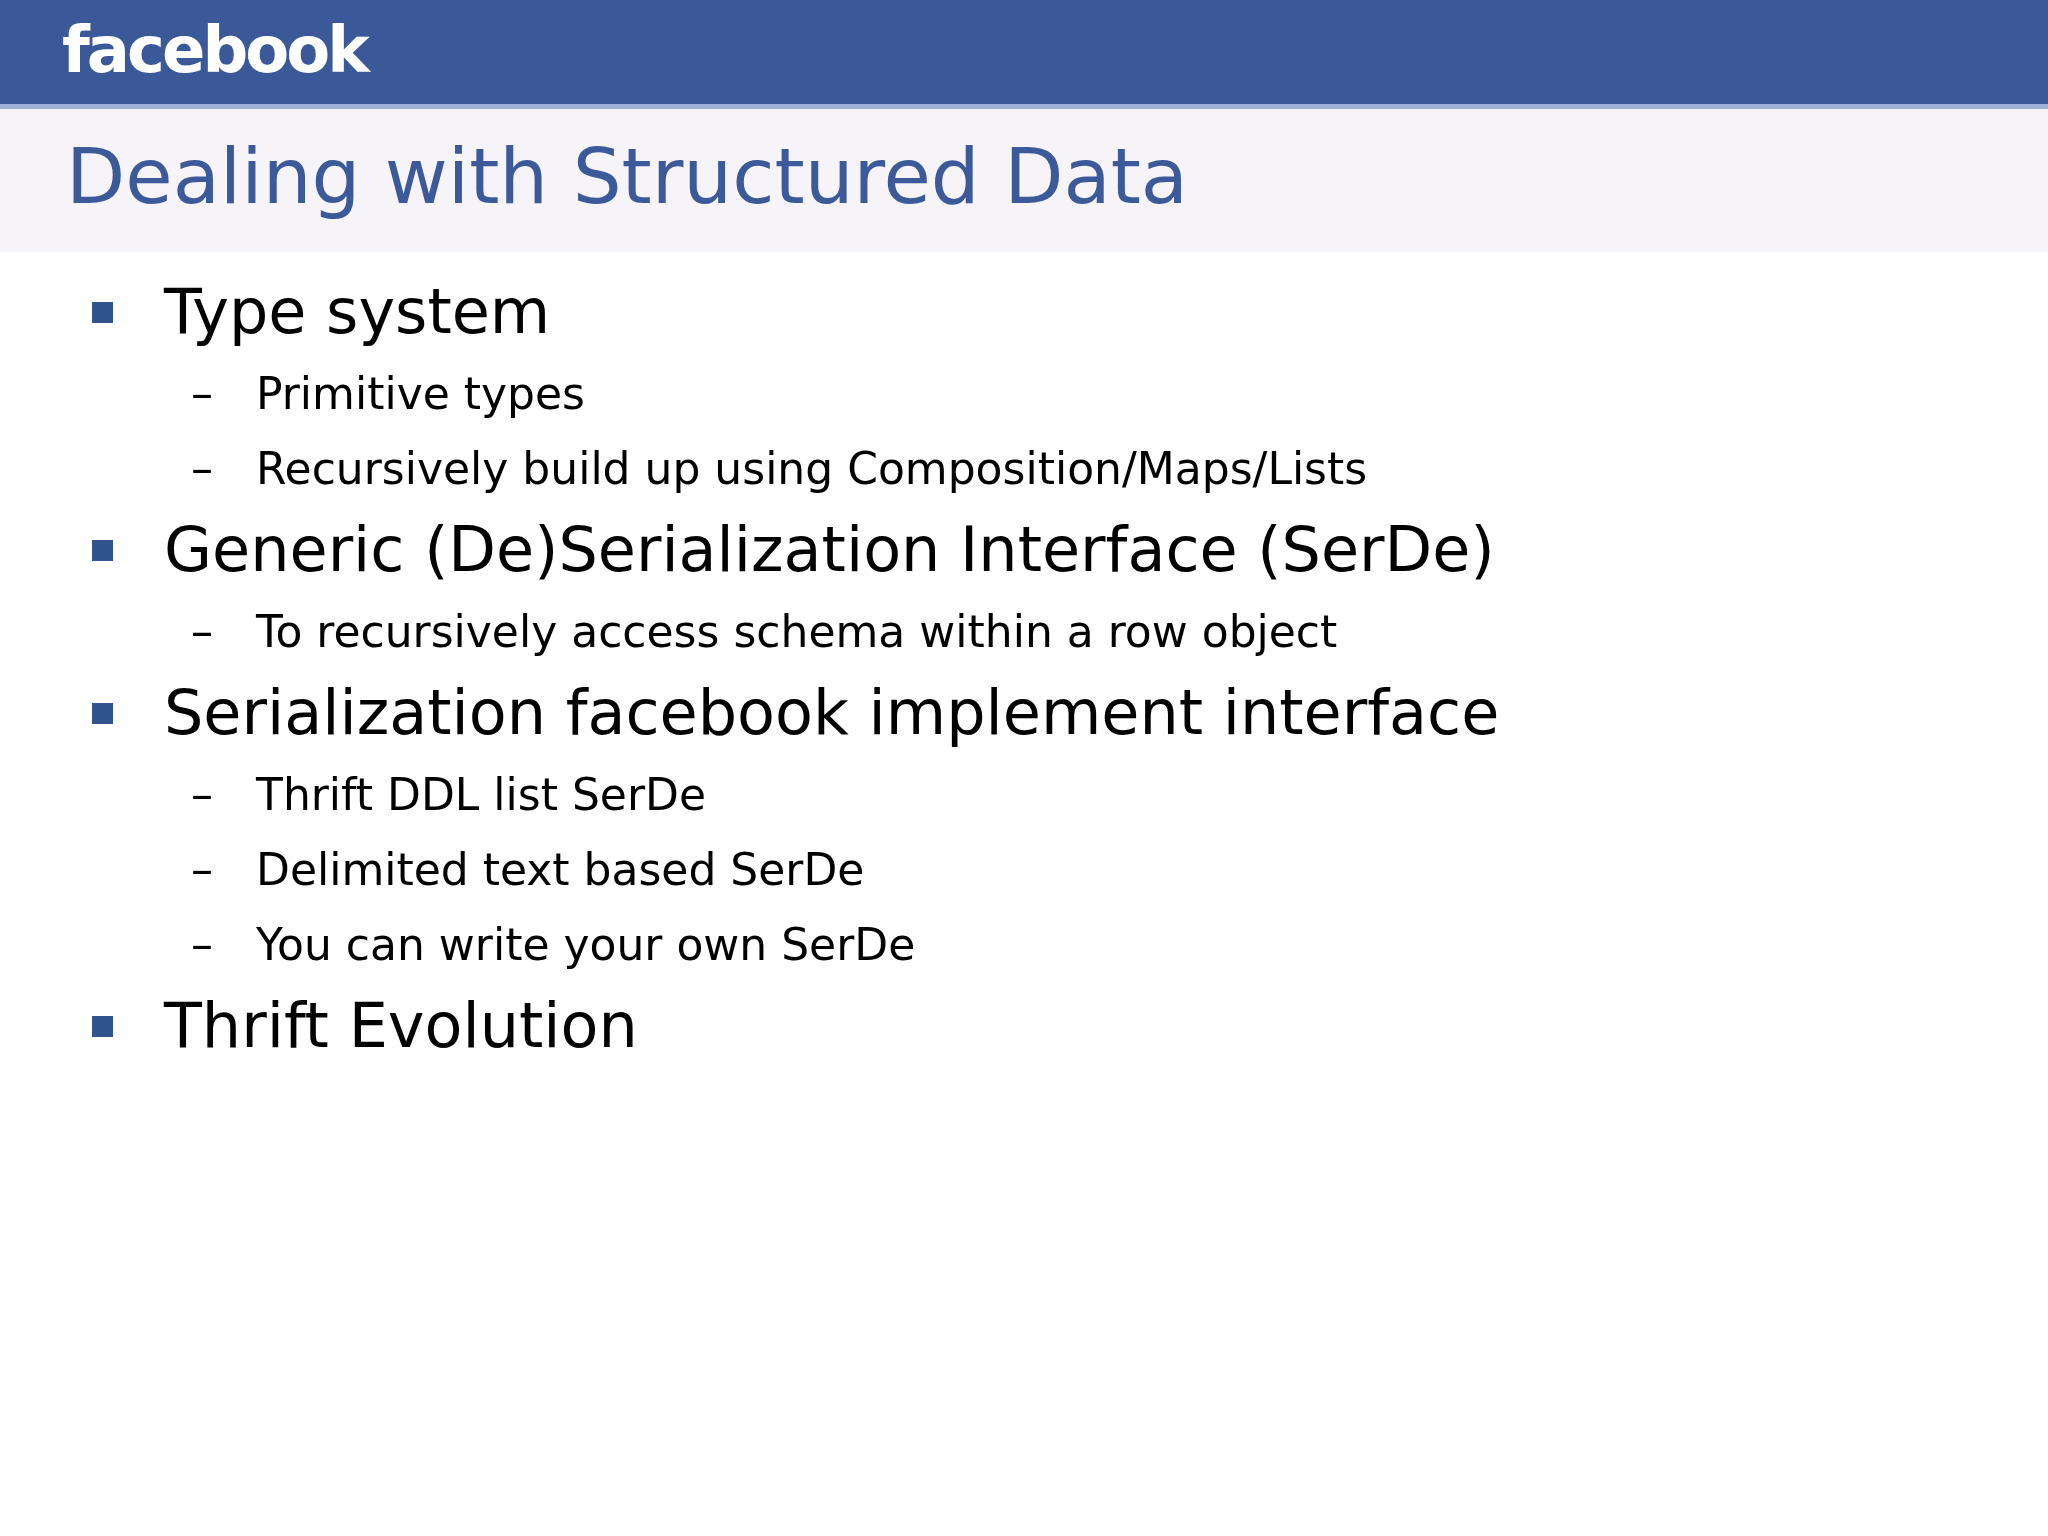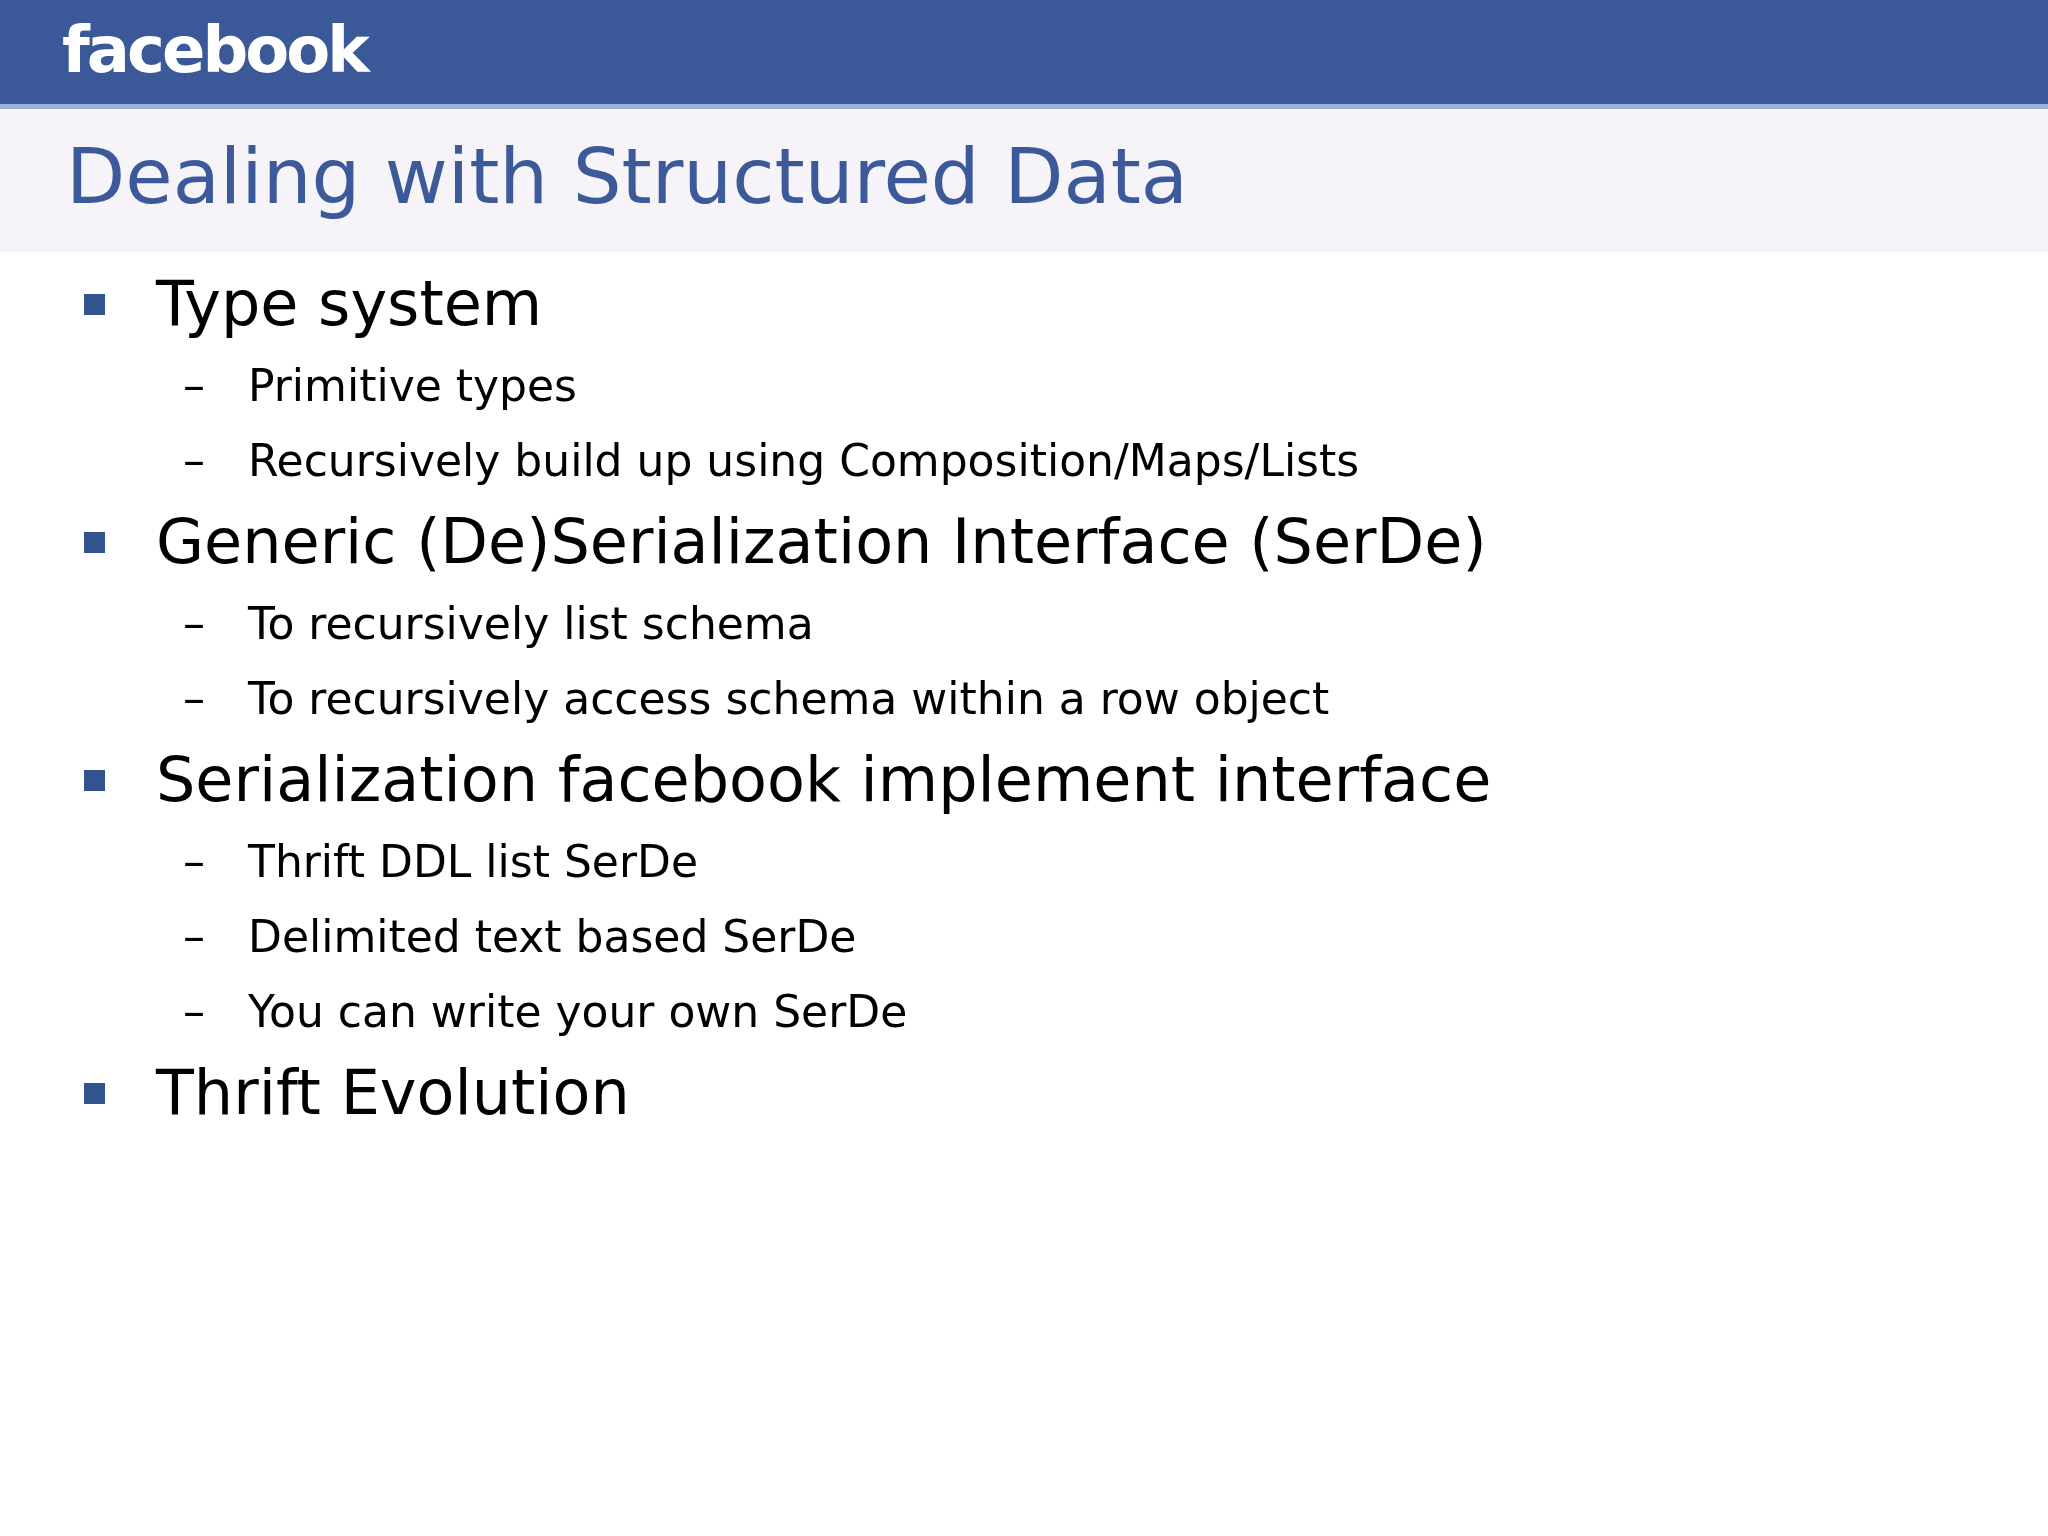--- a/index.html
+++ b/index.html
@@ -81,21 +81,21 @@
     position: absolute;
     top: 252px;
     left: 0;
     width: 2048px;
     height: 1284px;
     background: #ffffff;
   }
 
   .blist {
     list-style: none;
-    margin: 8px;
+    margin: 16px;
     padding: 0;
   }
 
   
   .l1 {
     position: relative;
     padding-left: 148px;
     margin: 0;
     color: #000000;
     font-size: 62px;
@@ -156,21 +156,21 @@
         <li class="l1"><span class="l1-marker"></span><span>Type system</span></li>
         <li>
           <ul class="l2list">
             <li class="l2"><span class="l2-marker">–</span><span>Primitive types</span></li>
             <li class="l2"><span class="l2-marker">–</span><span>Recursively build up using Composition/Maps/Lists</span></li>
           </ul>
         </li>
         <li class="l1"><span class="l1-marker"></span><span>Generic (De)Serialization Interface (SerDe)</span></li>
         <li>
           <ul class="l2list">
-            <li class="l2"><span class="l2-marker">–</span><span>To recursively list schema</span></li>
+            <li class="l2"><span class="l2-marker">–</span></li>
             <li class="l2"><span class="l2-marker">–</span><span>To recursively access schema within a row object</span></li>
           </ul>
         </li>
         <li class="l1"><span class="l1-marker"></span><span>Serialization facebook implement interface</span></li>
         <li>
           <ul class="l2list">
             <li class="l2"><span class="l2-marker">–</span><span>Thrift DDL list SerDe</span></li>
             <li class="l2"><span class="l2-marker">–</span><span>Delimited text based SerDe</span></li>
             <li class="l2"><span class="l2-marker">–</span><span>You can write your own SerDe</span></li>
           </ul>

